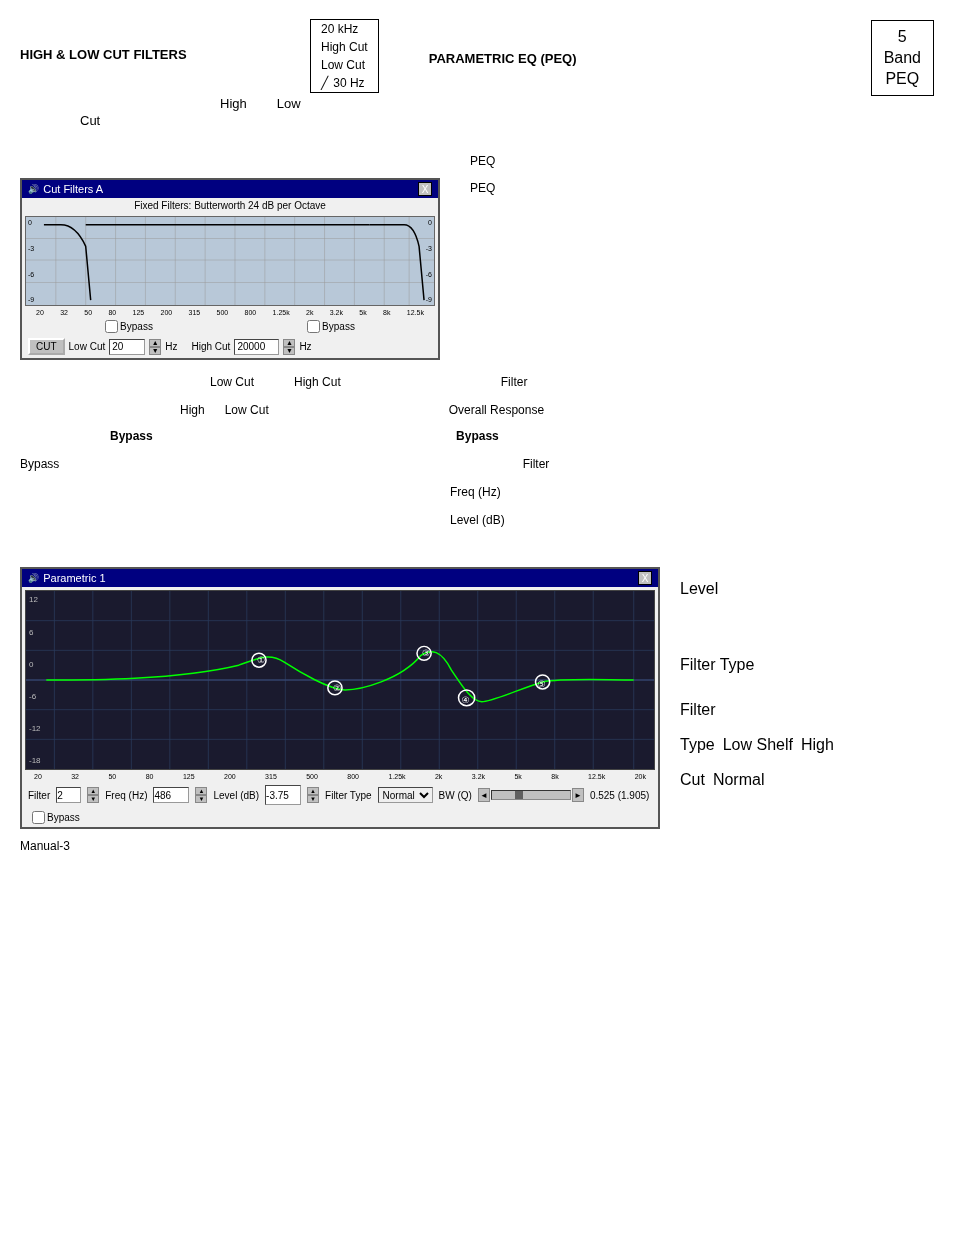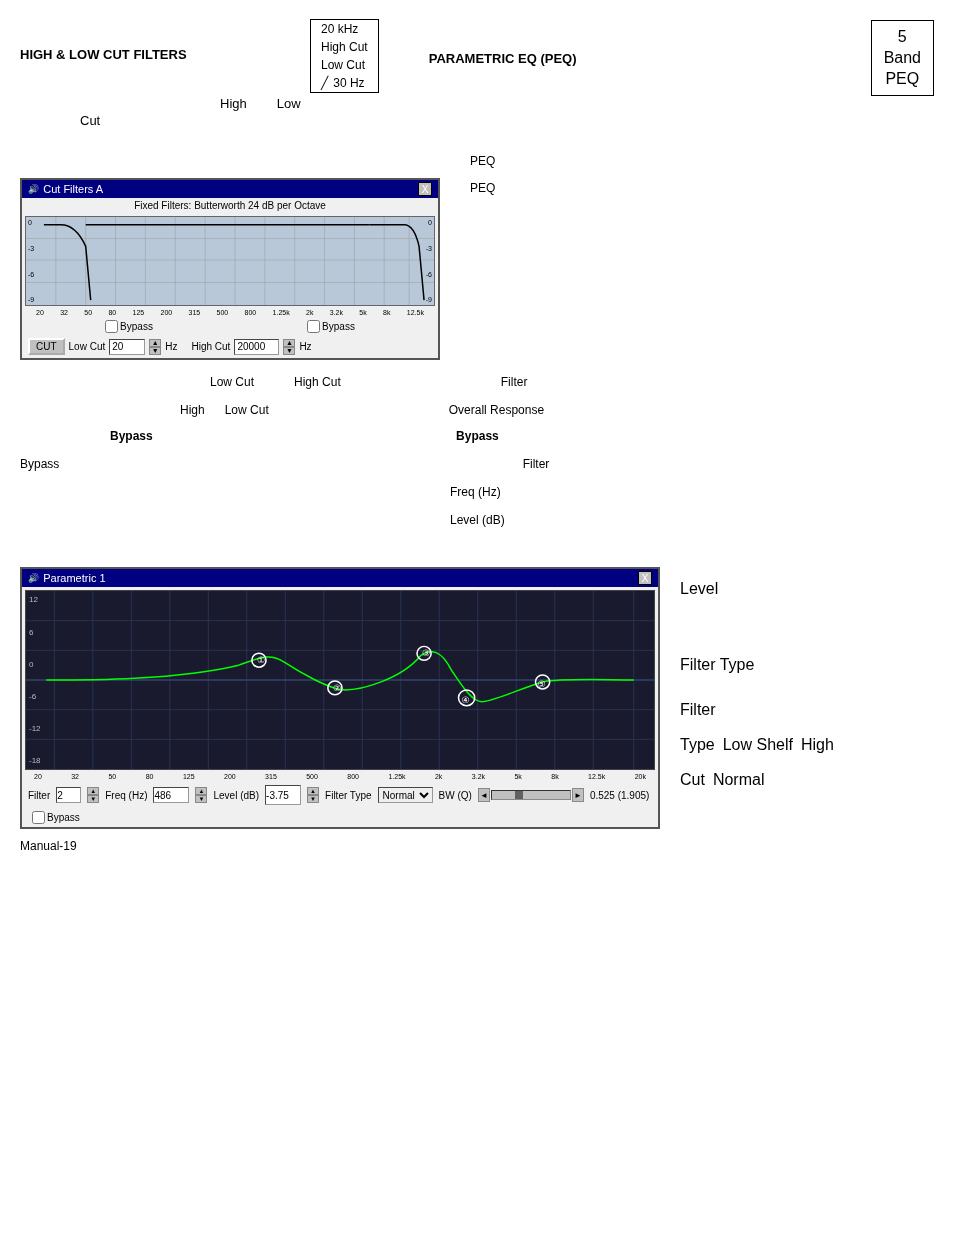--- a/index.html
+++ b/index.html
@@ -435,15 +435,15 @@
         <span>Low Shelf</span>
         <span>High</span>
       </div>
       <div style="display:flex; gap:8px;">
         <span>Cut</span>
         <span>Normal</span>
       </div>
     </div>
   </div>
 
-  <div style="margin-top:10px; font-size:12px;">Manual-19</div>
+  <div style="margin-top:10px; font-size:12px;">Manual-3</div>
 
 </div>
 
 </body></html>

